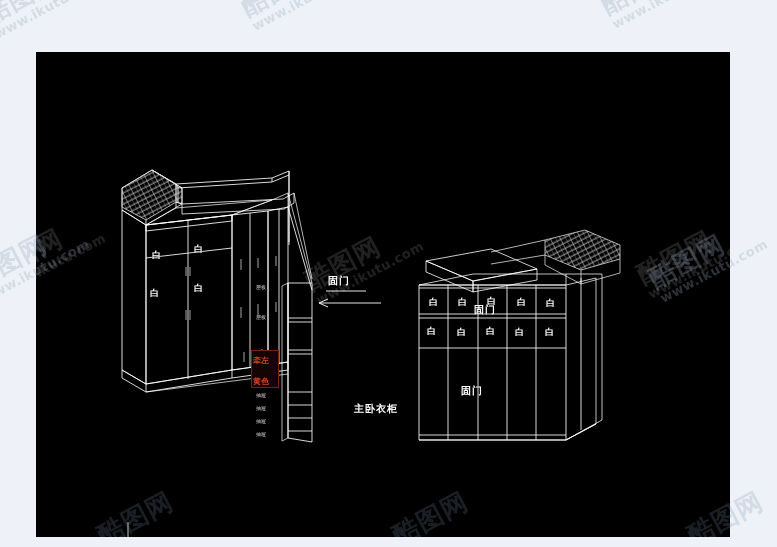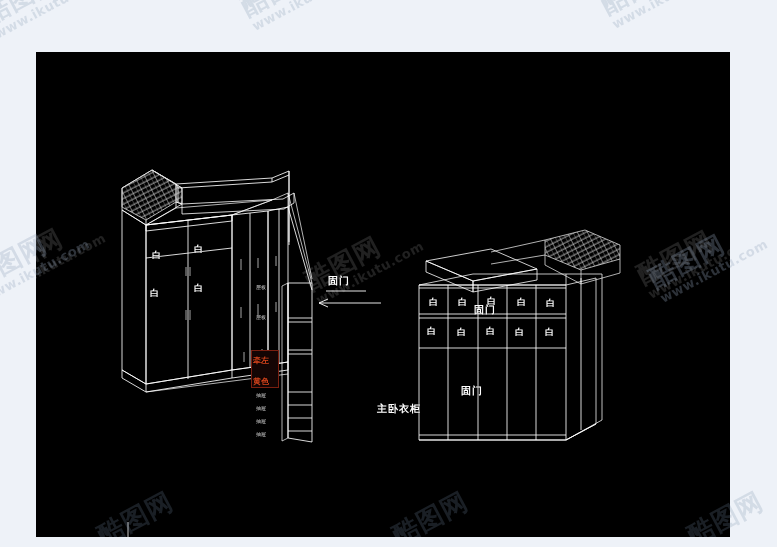--- a/index.html
+++ b/index.html
@@ -273,21 +273,21 @@
 
   <span class="cad-label sm" style="left:391px;top:273px;">白</span>
   <span class="cad-label sm" style="left:421px;top:274px;">白</span>
   <span class="cad-label sm" style="left:450px;top:273px;">白</span>
   <span class="cad-label sm" style="left:479px;top:274px;">白</span>
   <span class="cad-label sm" style="left:509px;top:274px;">白</span>
 
   <span class="cad-label" style="left:438px;top:251px;">固门</span>
   <span class="cad-label" style="left:425px;top:332px;">固门</span>
 
-  <span class="cad-label" style="left:318px;top:350px;font-size:10px;margin-left:23px;">主卧衣柜</span>
+  <span class="cad-label" style="left:318px;top:350px;font-size:10px;">主卧衣柜</span>
 
   <svg width="694" height="30" style="position:absolute;left:0;bottom:0;">
     <g stroke="#ffffff" stroke-width="0.8" fill="none">
       <path d="M0,27 L694,27"></path>
       <path d="M92,5 L92,27"></path>
       <path d="M0,22 L92,22"></path>
     </g>
   </svg>
   <span class="cad-label titleblock" style="left:6px;bottom:2px;">主卧衣柜展开立面图</span>
   <span class="cad-label titleblock" style="left:124px;bottom:3px;">拉手：R-30 取片不要夹</span>

